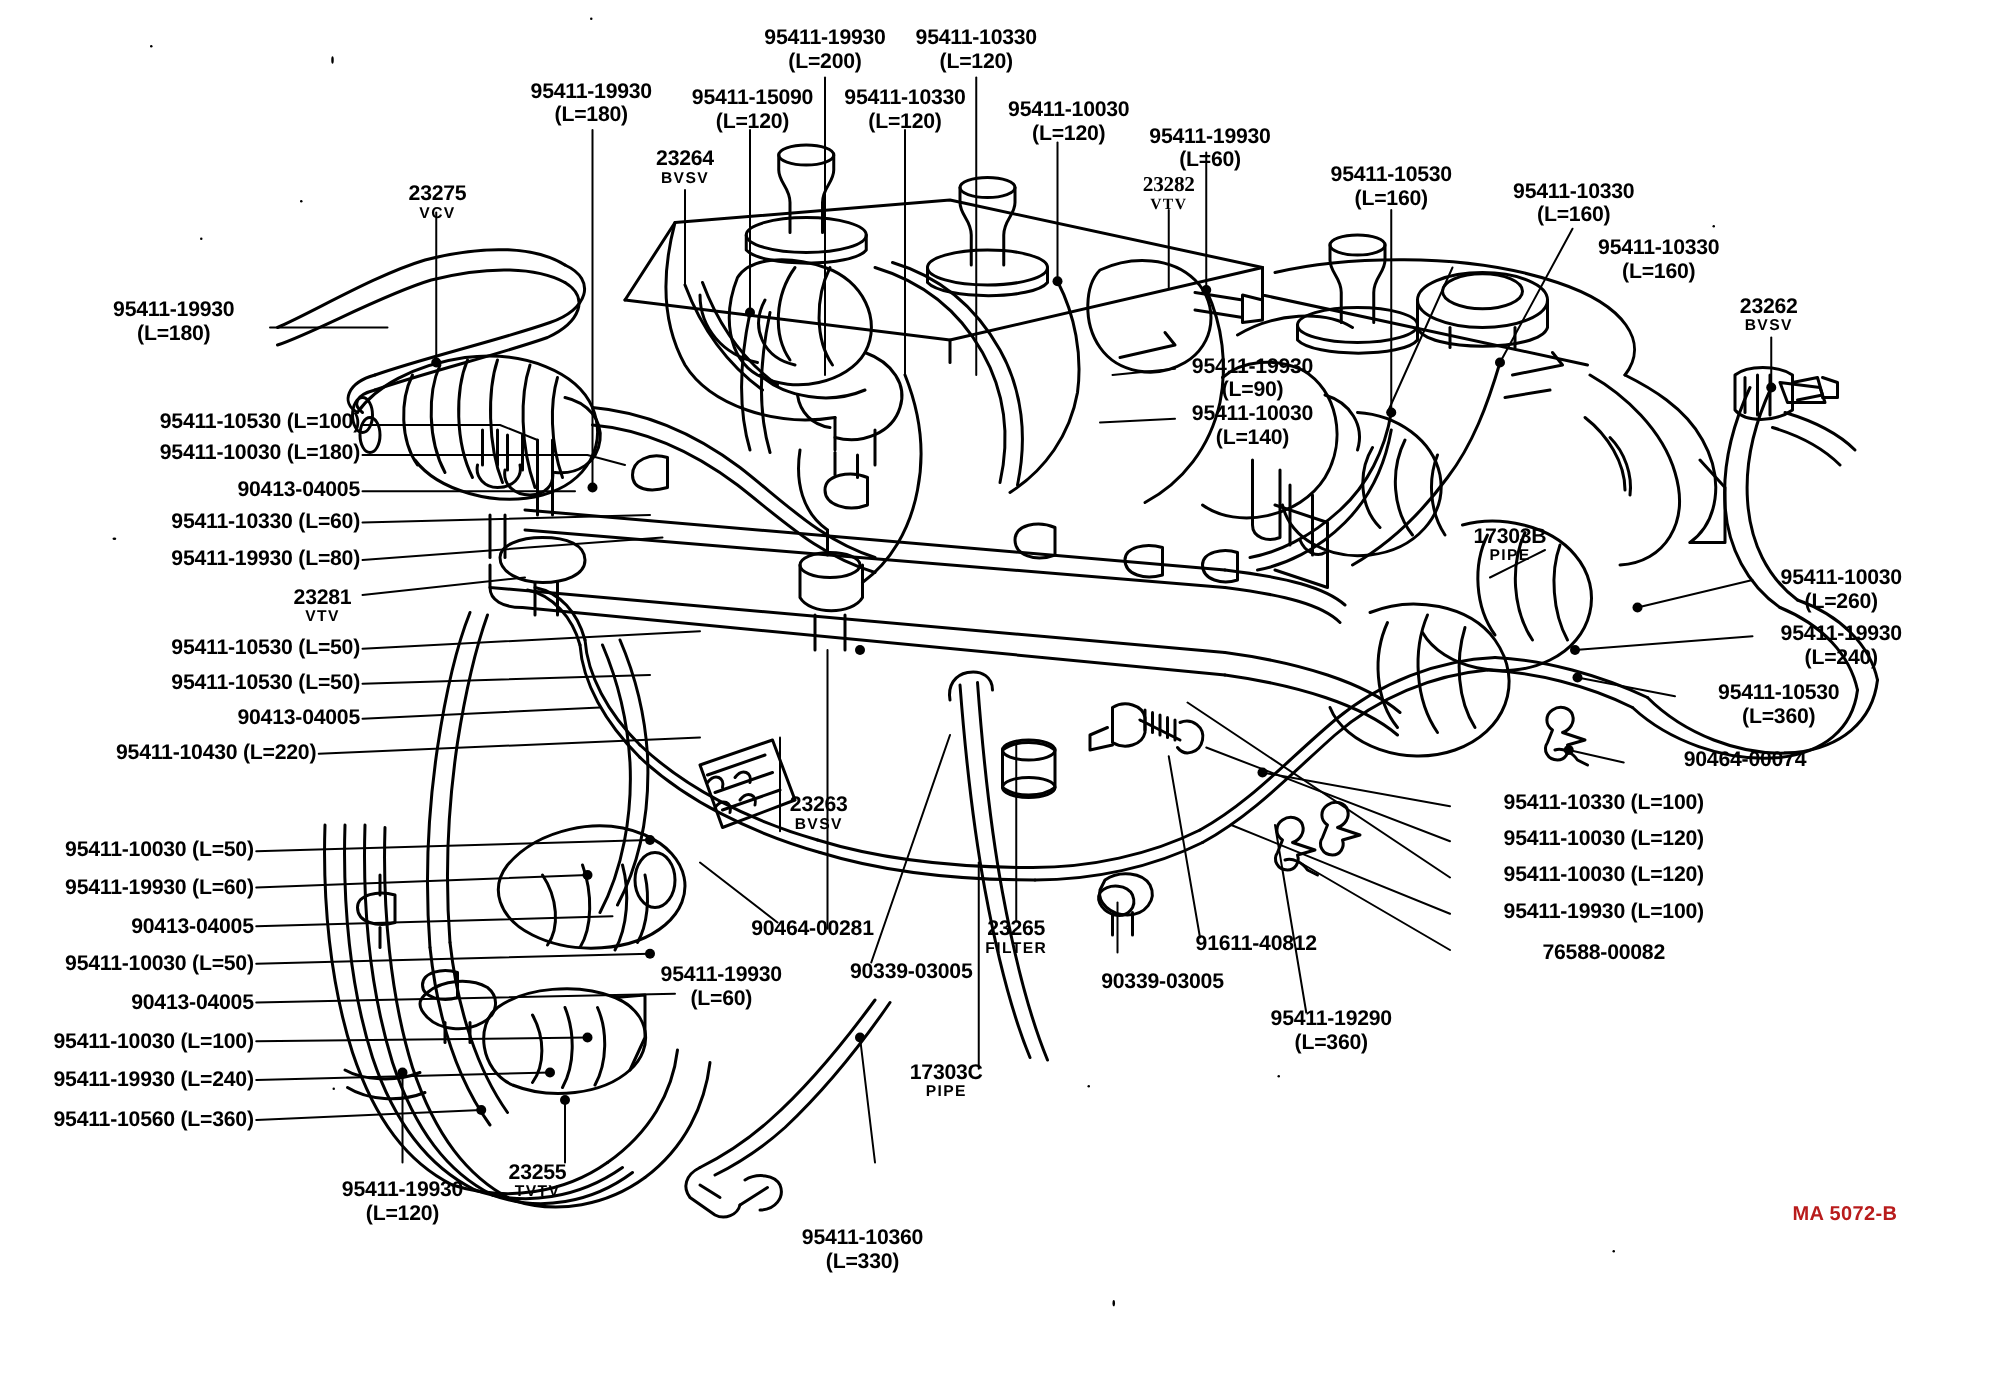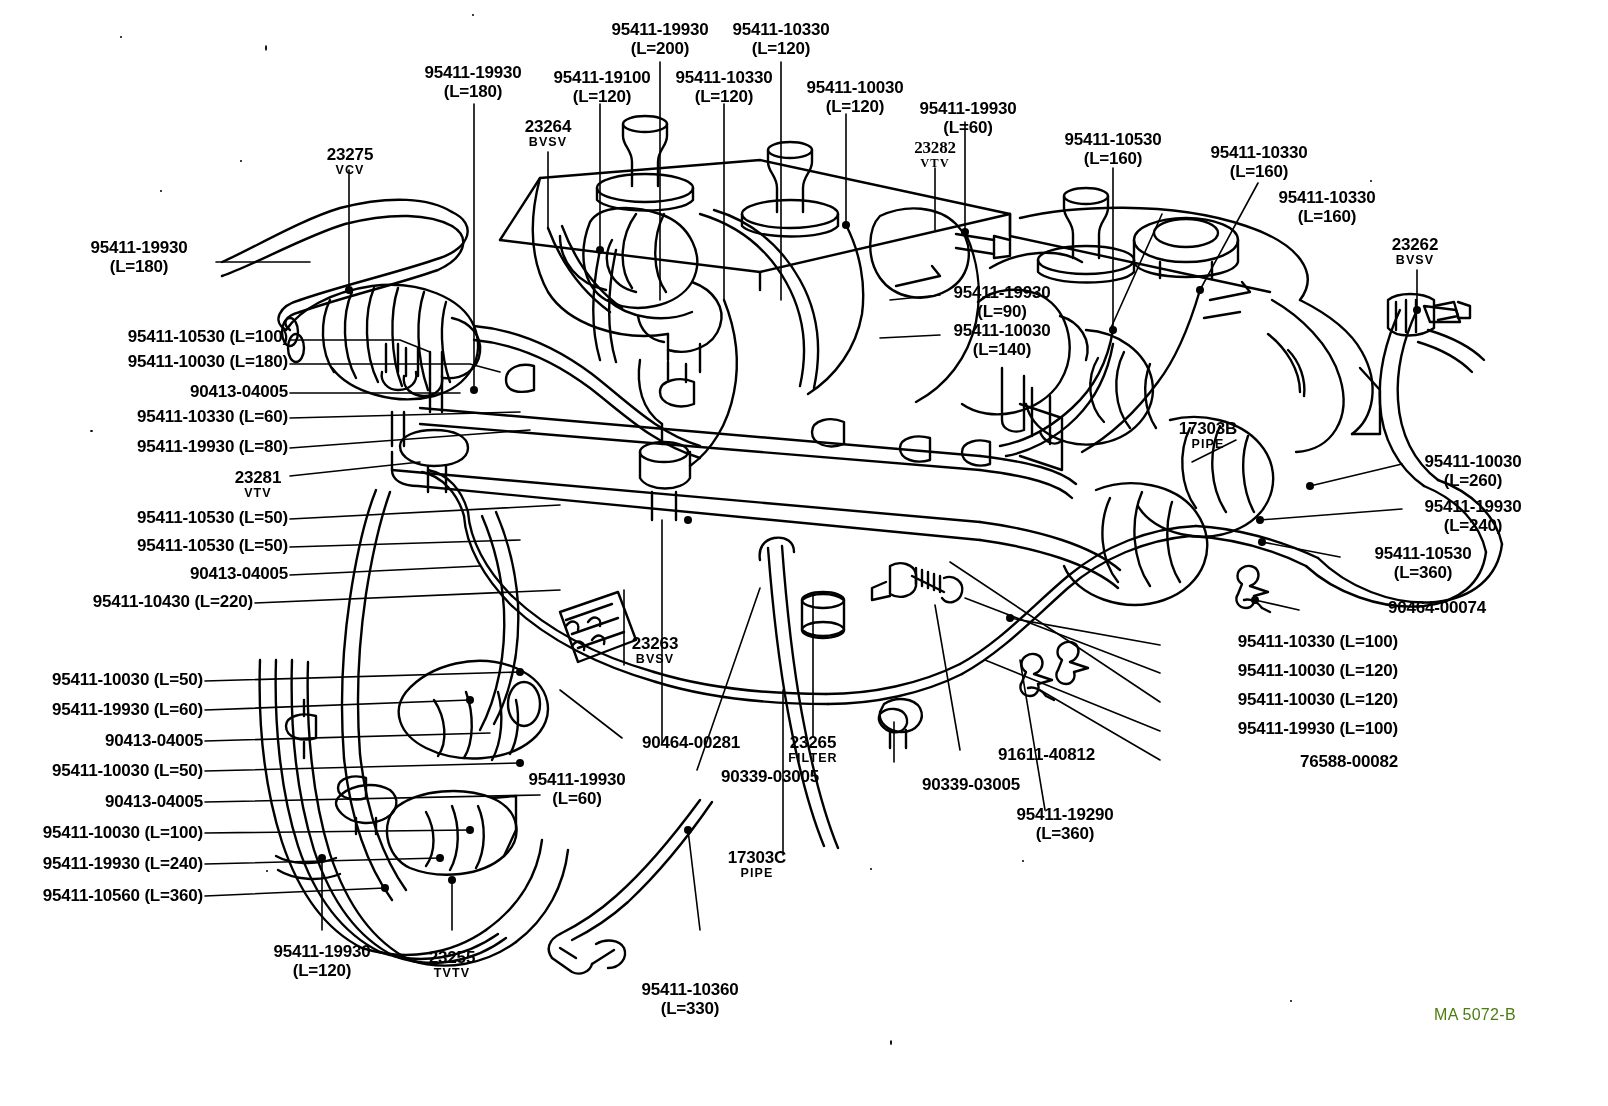--- a/index.html
+++ b/index.html
@@ -28,36 +28,36 @@
     font-weight: bold;
     font-size: 17px;
     line-height: 19px;
     color: #000000;
     letter-spacing: -0.2px;
     white-space: nowrap;
   }
   .callout .ln2 { display: block; }
   .callout.c   { text-align: center; }
   .callout.r   { text-align: right; }
-  .callout.l   { text-align: right; }
+  .callout.l   { text-align: center; }
   .callout .sub {
     display: block;
     font-size: 12.5px;
     line-height: 13px;
     letter-spacing: 1.1px;
     font-weight: bold;
   }
   #footer-code {
     position: absolute;
     left: 1434px;
-    top: 1006px;
+    top: 963px;
     font-family: "Liberation Sans", "DejaVu Sans", sans-serif;
-    font-weight: normal;
+    font-weight: bold;
     font-size: 16px;
-    color: #4d7c0f;
+    color: #b91c1c;
     letter-spacing: 0.3px;
   }
   .speck { position: absolute; background: #000; border-radius: 50%; }
 </style>
 </head>
 <body>
 
 <div id="sheet">
 
   <svg id="artwork" viewBox="0 0 1608 1106" xmlns="http://www.w3.org/2000/svg">
@@ -462,21 +462,21 @@
     <span>95411-10330</span>
     <span class="ln2">(L=120)</span>
   </div>
 
   <div class="callout c" style="left:408px; top:63px; width:130px;">
     <span>95411-19930</span>
     <span class="ln2">(L=180)</span>
   </div>
 
   <div class="callout c" style="left:537px; top:68px; width:130px;">
-    <span>95411-19100</span>
+    <span>95411-15090</span>
     <span class="ln2">(L=120)</span>
   </div>
 
   <div class="callout c" style="left:659px; top:68px; width:130px;">
     <span>95411-10330</span>
     <span class="ln2">(L=120)</span>
   </div>
 
   <div class="callout c" style="left:790px; top:78px; width:130px;">
     <span>95411-10030</span>
@@ -599,21 +599,21 @@
 
   <div class="callout r" style="left:-5px; top:886px; width:208px;">
     <span>95411-10560 (L=360)</span>
   </div>
 
   <div class="callout c" style="left:257px; top:942px; width:130px;">
     <span>95411-19930</span>
     <span class="ln2">(L=120)</span>
   </div>
 
-  <div class="callout c" style="left:389px; top:928px; width:126px;margin-top:20px;">
+  <div class="callout c" style="left:367px; top:928px; width:126px;">
     <span>23255</span>
     <span class="sub">TVTV</span>
   </div>
 
   <div class="callout l" style="left:560px; top:733px; width:180px;">
     <span>90464-00281</span>
   </div>
 
   <div class="callout c" style="left:600px; top:634px; width:110px;">
     <span>23263</span>

